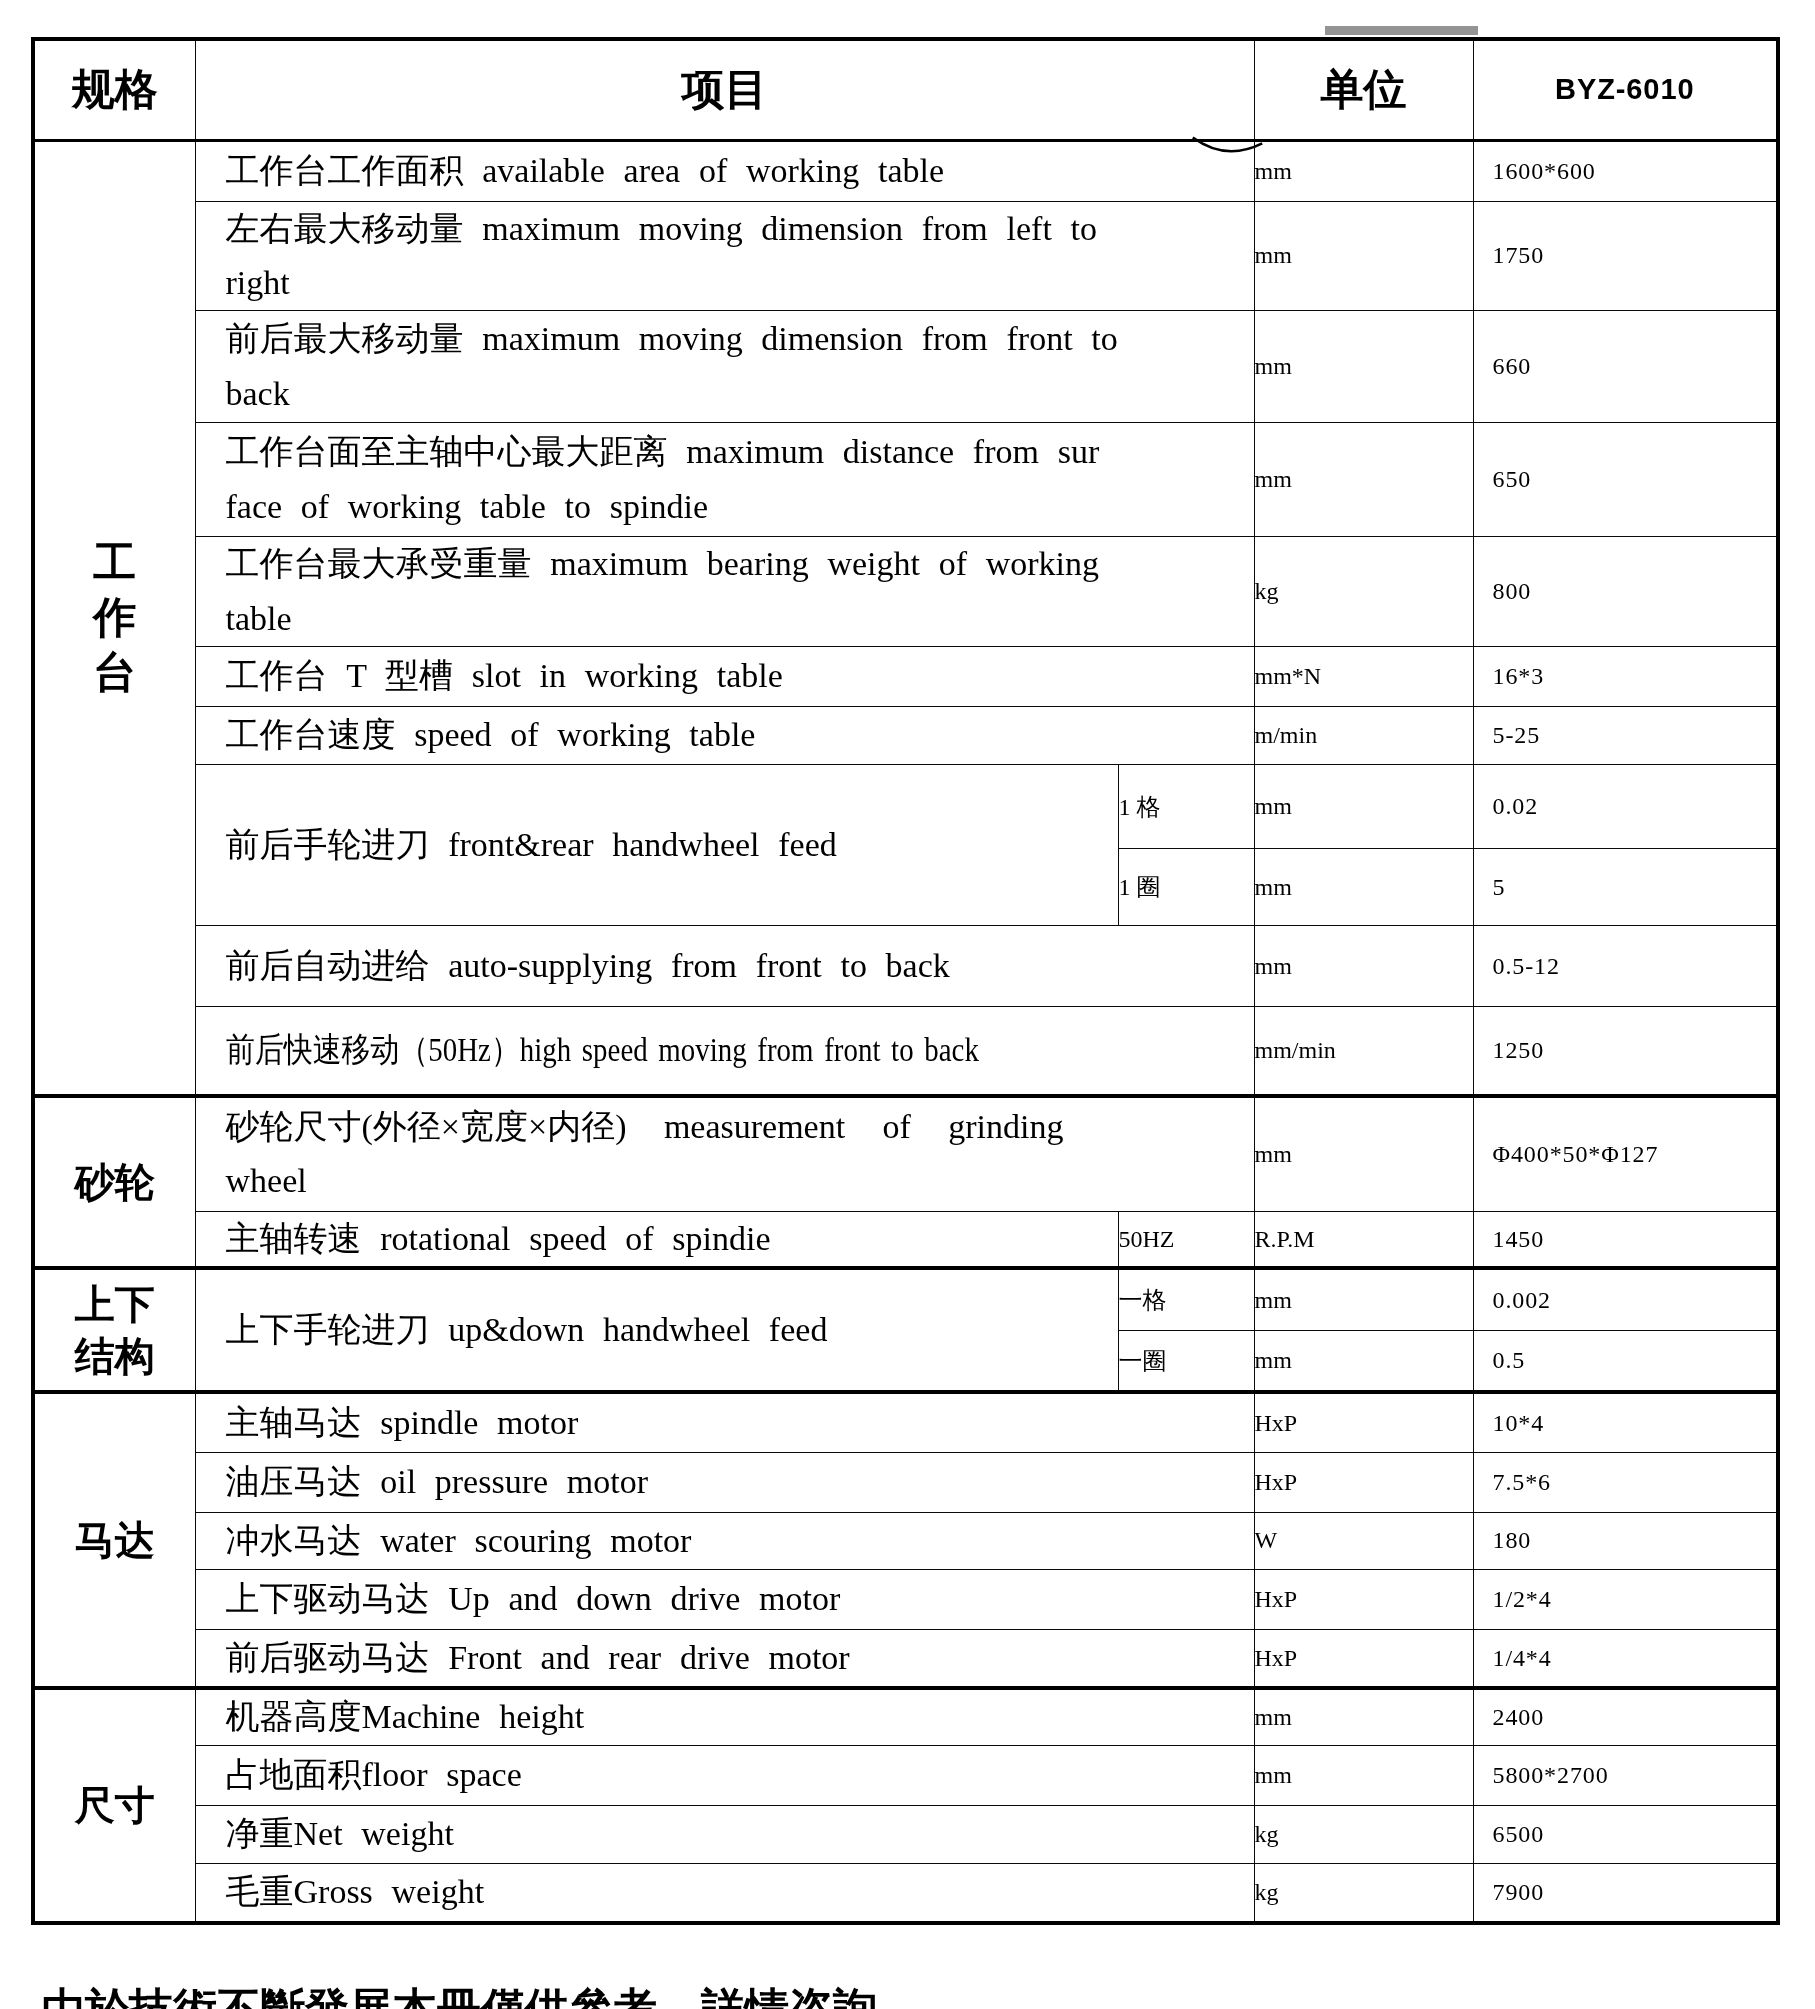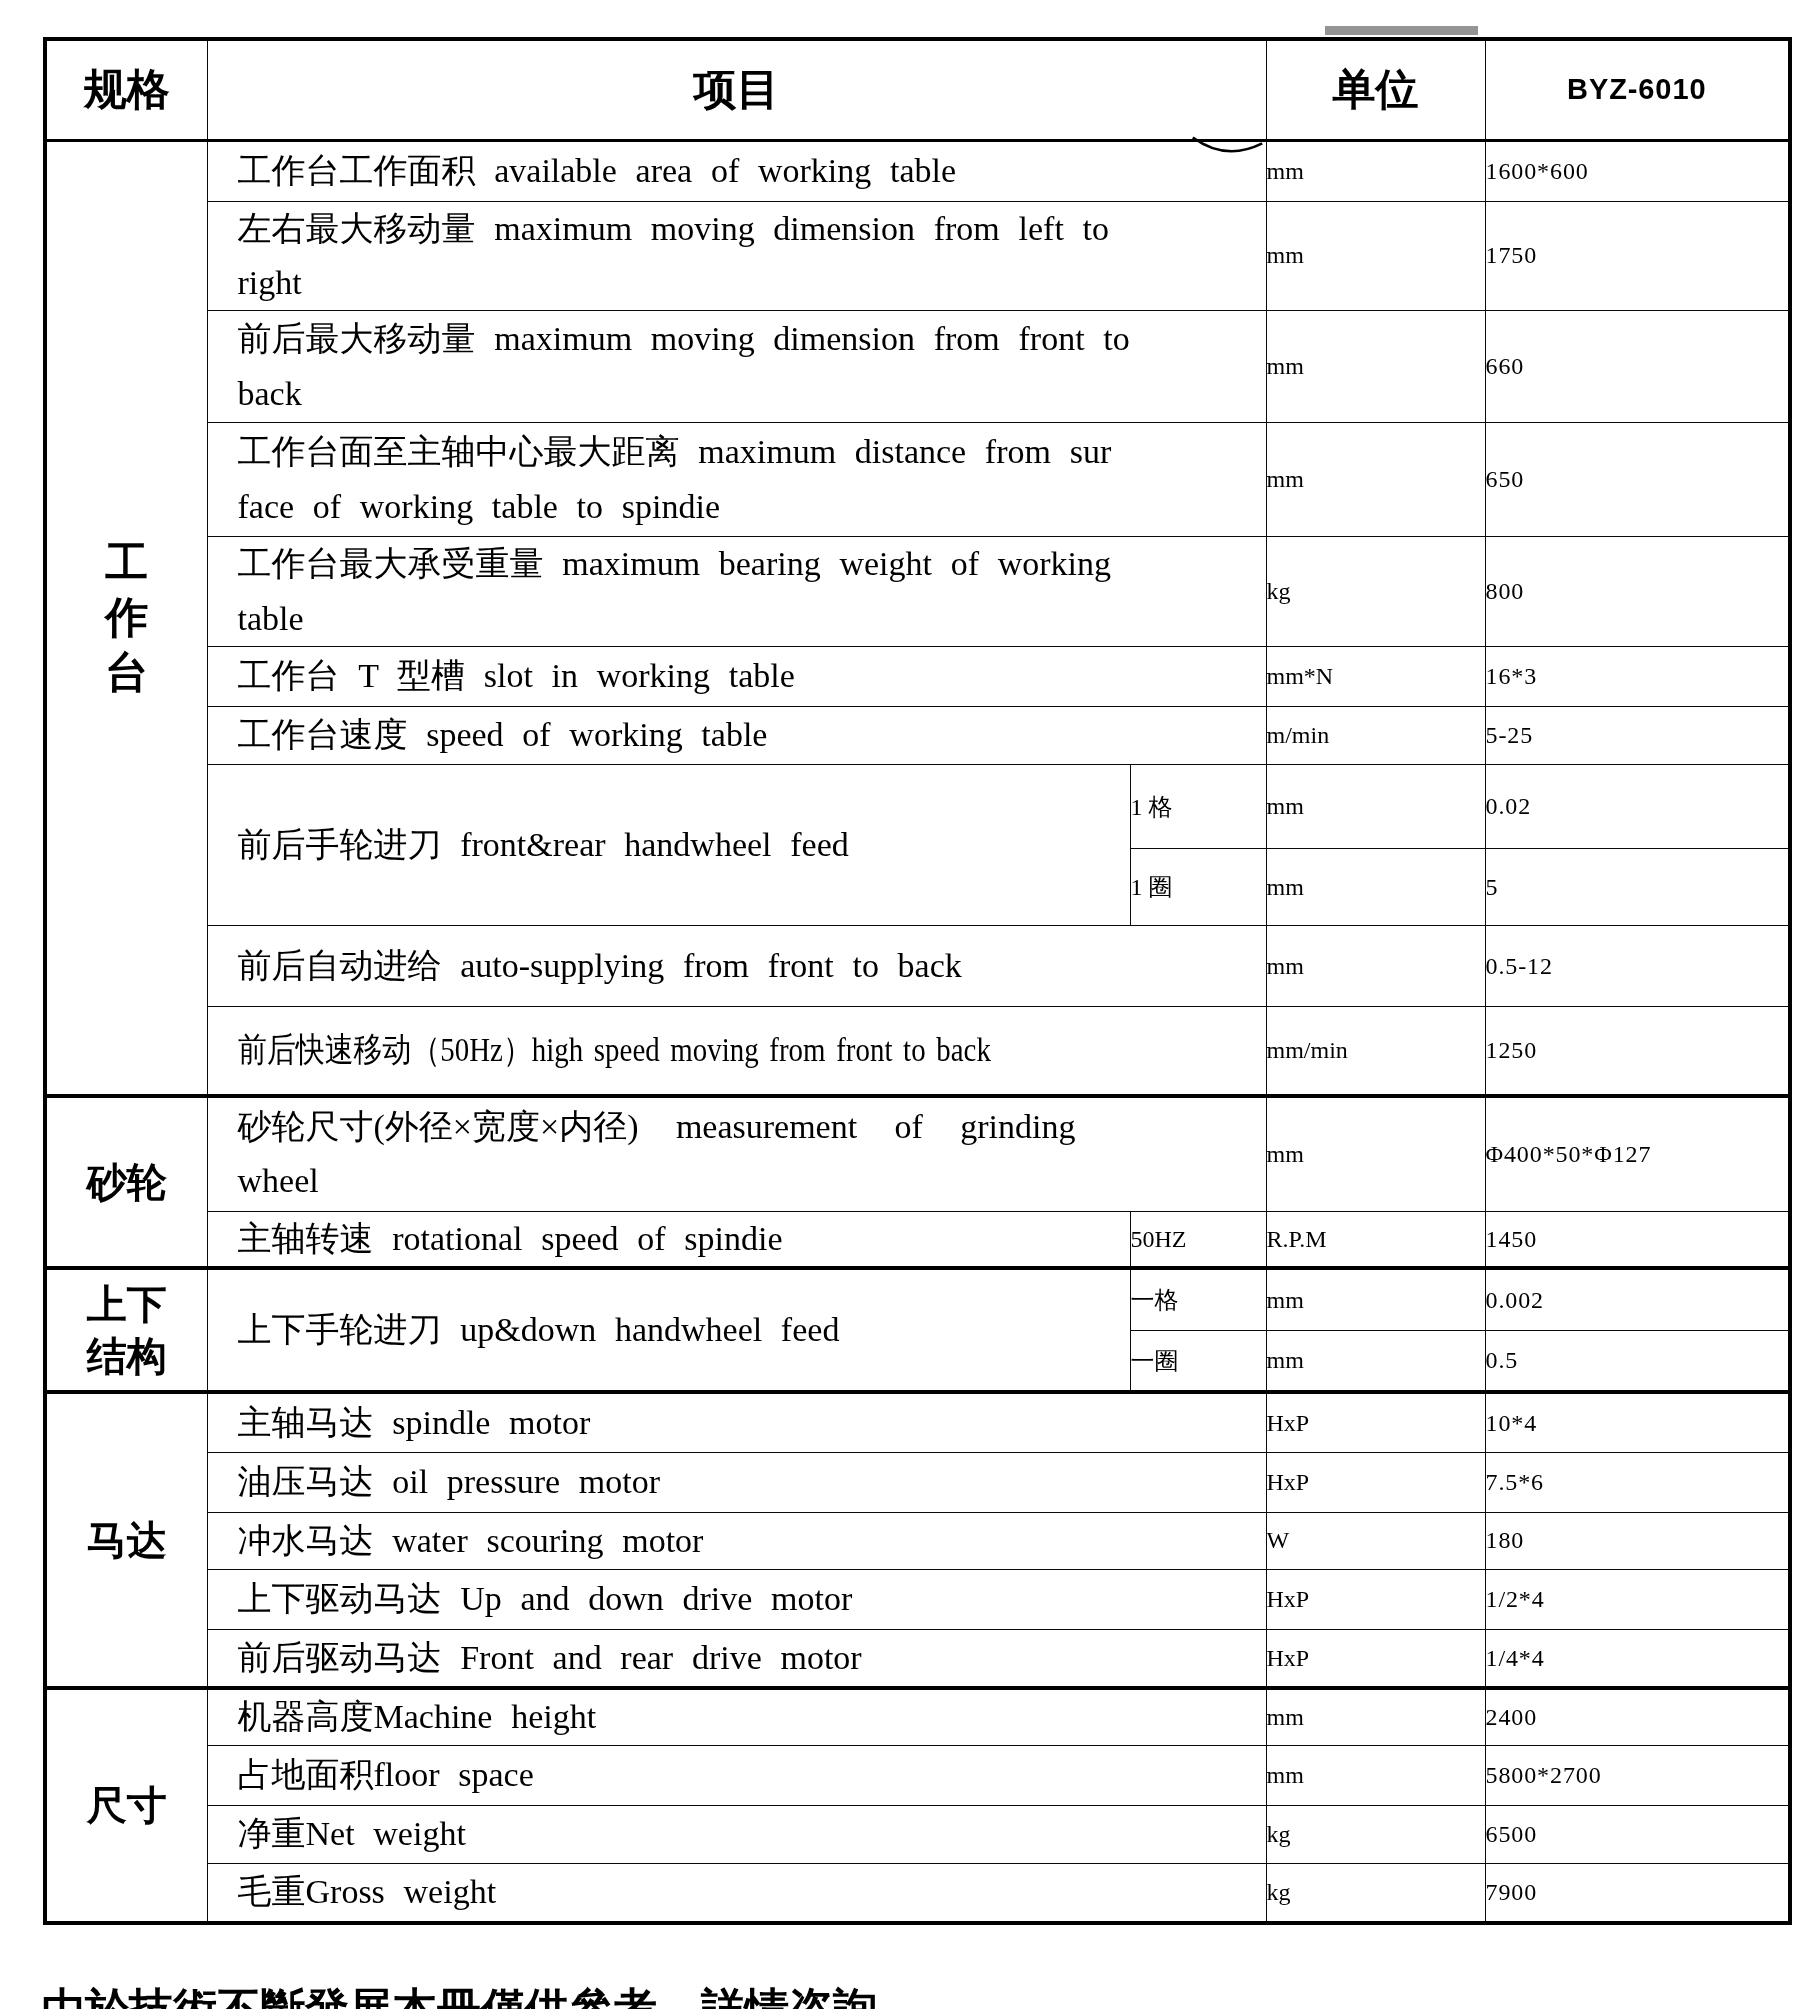--- a/index.html
+++ b/index.html
@@ -3,21 +3,21 @@
 <meta charset="utf-8">
 <style>
   html,body{margin:0;padding:0;background:#ffffff;}
   body{
     width:1815px;height:2009px;position:relative;
     font-family:"Liberation Serif","DejaVu Serif",serif;
     color:#000;
     -webkit-font-smoothing:antialiased;
   }
   table.spec-table{
-    position:absolute;left:43px;top:37px;
+    position:absolute;left:31px;top:37px;
     width:1744px;
     border-collapse:collapse;table-layout:fixed;
     border:4.3px solid #000;
   }
   td{border:1.7px solid #0a0a0a;padding:0;vertical-align:middle;overflow:hidden;}
   
   tr.header-row td{
     border-bottom:3.4px solid #000;
     font-family:"Liberation Sans","DejaVu Sans",sans-serif;
     font-weight:bold;font-size:43px;text-align:center;
@@ -48,21 +48,21 @@
     text-align:left;
   }
   td.item-cell .condensed{
     display:inline-block;transform:scaleX(0.85);transform-origin:0 50%;
     white-space:nowrap;word-spacing:0.12em;
   }
   
   td.sub-cell,td.unit-cell,td.value-cell{
     font-size:24px;text-align:left;white-space:nowrap;
   }
-  td.value-cell{letter-spacing:0.9px;}
+  td.value-cell{letter-spacing:0.9px;padding-left:19px;}
   
   .footer-note{
     position:absolute;left:41px;top:1980px;
     font-family:"Liberation Sans","DejaVu Sans",sans-serif;
     font-weight:bold;font-size:44px;white-space:nowrap;text-decoration:underline;
   }
   
   .scan-smudge{position:absolute;left:1325px;top:26.4px;width:153px;height:8.5px;background:#949494;}
   .scan-squiggle{position:absolute;left:1191px;top:135px;width:73px;height:22px;}
 </style>

